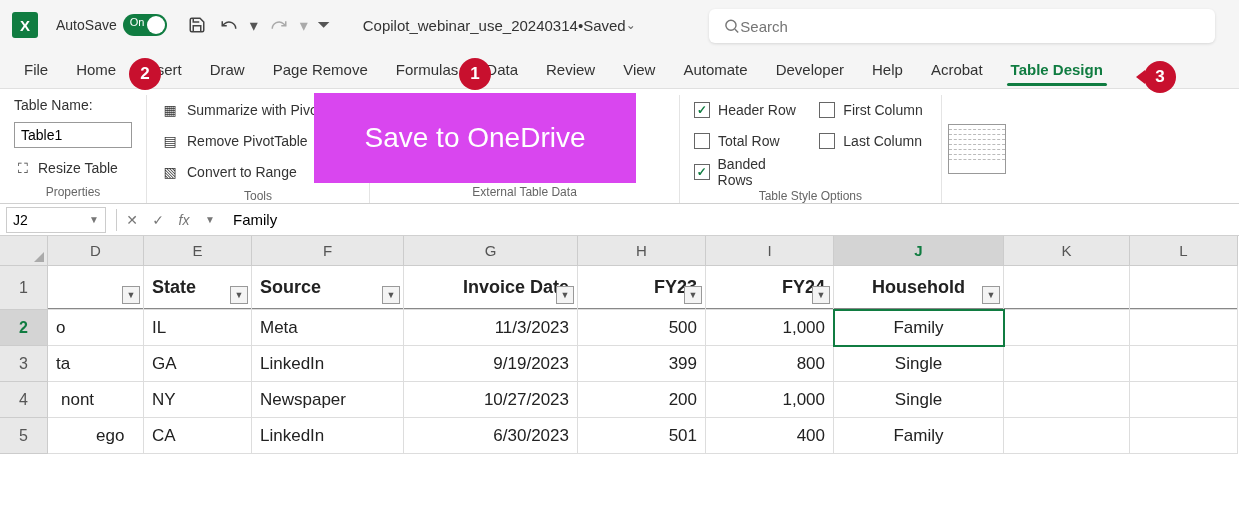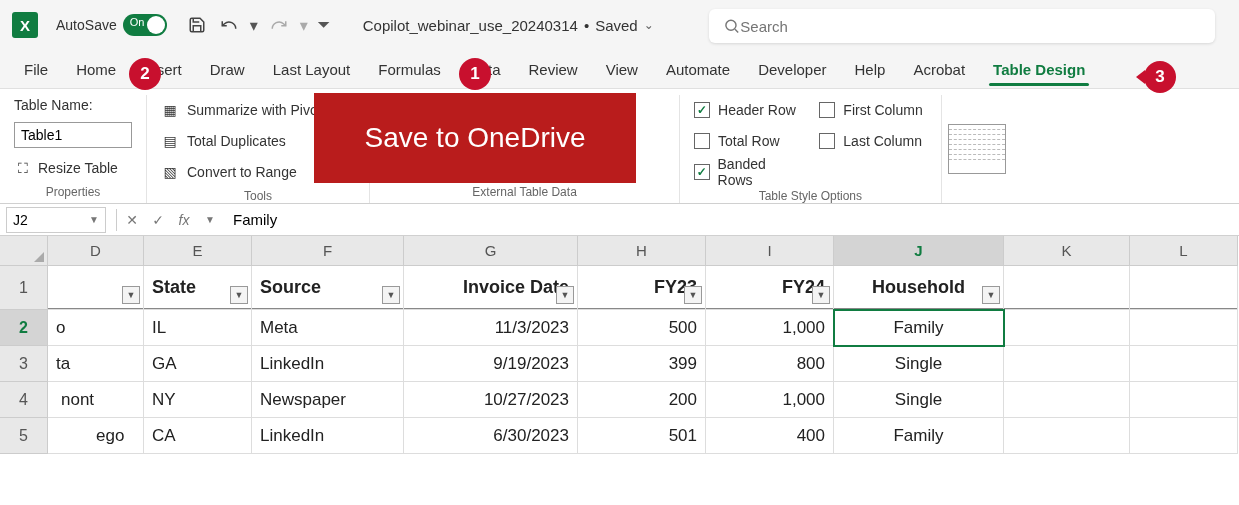--- a/index.html
+++ b/index.html
@@ -5,21 +5,21 @@
 * { box-sizing: border-box; margin: 0; padding: 0; font-family: 'Segoe UI', Tahoma, sans-serif; }
 body { background: #f5f5f5; width: 1239px; height: 505px; overflow: hidden; position: relative; }
 
 .titlebar { height: 50px; display: flex; align-items: center; padding: 0 12px; background: #f5f5f5; position: relative; }
 .app-icon { width: 26px; height: 26px; background: #107c41; color: #fff; display: flex; align-items: center; justify-content: center; font-weight: bold; font-size: 15px; border-radius: 3px; margin-right: 18px; }
 .autosave-label { font-size: 14px; color: #333; margin-right: 6px; }
 .toggle { width: 44px; height: 22px; background: #107c41; border-radius: 11px; position: relative; margin-right: 14px; }
 .toggle::after { content:""; position:absolute; right:2px; top:2px; width:18px; height:18px; background:#fff; border-radius:50%; }
 .toggle-text { position:absolute; left:7px; top:2px; color:#fff; font-size:11px; }
 .qat-btn { width: 28px; height: 28px; display:flex; align-items:center; justify-content:center; color:#555; margin:0 2px; cursor:pointer; border-radius:4px; }
-.doc-title { margin-left: 28px; font-size: 15px; color: #333; display:flex; align-items:center; gap:6px;}
+.doc-title { margin-left: 28px; font-size: 15px; color: #333; display:flex; align-items:center; }
 .saved-chevron { font-size:12px; color:#666; }
 .search-box { position:absolute; right:24px; top:9px; width:506px; height:34px; background:#fff; border-radius:6px; box-shadow:0 1px 3px rgba(0,0,0,0.12); display:flex; align-items:center; padding:0 14px; }
 .search-box input { border:none; outline:none; width:100%; font-size:15px; color:#14532d; }
 
 .tabs { height: 38px; display:flex; align-items:flex-end; padding: 0 10px; gap: 0; background:#f5f5f5; position:relative;}
 .tab { padding: 8px 14px 10px; font-size:15px; color:#333; cursor:pointer; position:relative;}
 .tab.active { color:#107c41; font-weight:600; }
 .tab.active::after { content:""; position:absolute; bottom:2px; left:10px; right:10px; height:3px; background:#107c41; border-radius:2px;}
 
 .ribbon { background:#fff; border-top:1px solid #e0e0e0; border-bottom:1px solid #d0d0d0; height:116px; display:flex; padding: 6px 0 0 0; position: relative;}
@@ -32,21 +32,21 @@
 .cmd-row { display:flex; align-items:center; gap:8px; font-size:14px; color:#333; height:26px;}
 .cmd-row.disabled { color:#aaa; }
 .cmd-icon { width:18px; height:18px; display:flex; align-items:center; justify-content:center;}
 .checkbox-row { display:flex; align-items:center; gap:8px; font-size:14px; color:#333; height:26px;}
 .chk { width:16px; height:16px; border:1px solid #666; display:inline-flex; align-items:center; justify-content:center;}
 .chk.checked::after { content:"✓"; font-size:12px; color:#107c41; font-weight:bold;}
 .style-pane { width:70px; display:flex; align-items:center; justify-content:center;}
 .style-swatch { width:58px; height:50px; border:1px solid #999;}
 .style-swatch div { height:5px; border-bottom:1px dashed #bbb;}
 
-.overlay-banner { position:absolute; left:314px; top:4px; width:322px; height:90px; background:#b91c1c; color:#fff; display:flex; align-items:center; justify-content:center; font-size:28px; z-index:20;}
+.overlay-banner { position:absolute; left:314px; top:4px; width:322px; height:90px; background:#d946ef; color:#fff; display:flex; align-items:center; justify-content:center; font-size:28px; z-index:20;}
 
 .formula-bar { height:32px; background:#fff; border-bottom:1px solid #d0d0d0; display:flex; align-items:center; }
 .name-box { width:100px; height:26px; border:1px solid #ccc; margin:0 8px 0 6px; display:flex; align-items:center; justify-content:space-between; padding:0 6px; font-size:14px; background:#fff;}
 .fb-sep { width:1px; height:22px; background:#ccc; margin:0 2px;}
 .fb-btn { width:26px; height:26px; display:flex; align-items:center; justify-content:center; color:#777; font-size:14px;}
 .fx { font-style:italic; }
 .formula-input { flex:1; border:none; outline:none; font-size:15px; padding:0 10px; height:26px;}
 
 .grid-area { position:relative; background:#fff;}
 .corner { position:absolute; left:0; top:0; width:48px; height:30px; background:#e8e8e8; border-right:1px solid #ccc; border-bottom:1px solid #ccc;}
@@ -115,21 +115,21 @@
       </svg>
     <input placeholder="Search" style="">
   </div>
 </div>
 
 <div class="tabs">
   <div class="tab">File</div>
   <div class="tab">Home</div>
   <div class="tab">Insert</div>
   <div class="tab">Draw</div>
-  <div class="tab">Last Layout</div>
+  <div class="tab">Page Remove</div>
   <div class="tab">Formulas</div>
   <div class="tab">Data</div>
   <div class="tab">Review</div>
   <div class="tab">View</div>
   <div class="tab">Automate</div>
   <div class="tab">Developer</div>
   <div class="tab">Help</div>
   <div class="tab">Acrobat</div>
   <div class="tab active">Table Design</div>
 </div>
@@ -148,21 +148,21 @@
   </div>
 
   <div class="group">
     <div class="group-body">
       <div class="cmd-row">
           <span class="cmd-icon">▦</span>
           <span>Summarize with PivotTable</span>
         </div>
       <div class="cmd-row">
           <span class="cmd-icon">▤</span>
-          <span>Total Duplicates</span>
+          <span>Remove PivotTable</span>
         </div>
       <div class="cmd-row">
           <span class="cmd-icon">▧</span>
           <span>Convert to Range</span>
         </div>
     </div>
     <div class="group-label">Tools</div>
   </div>
 
   <div class="group" style="width:310px;">

